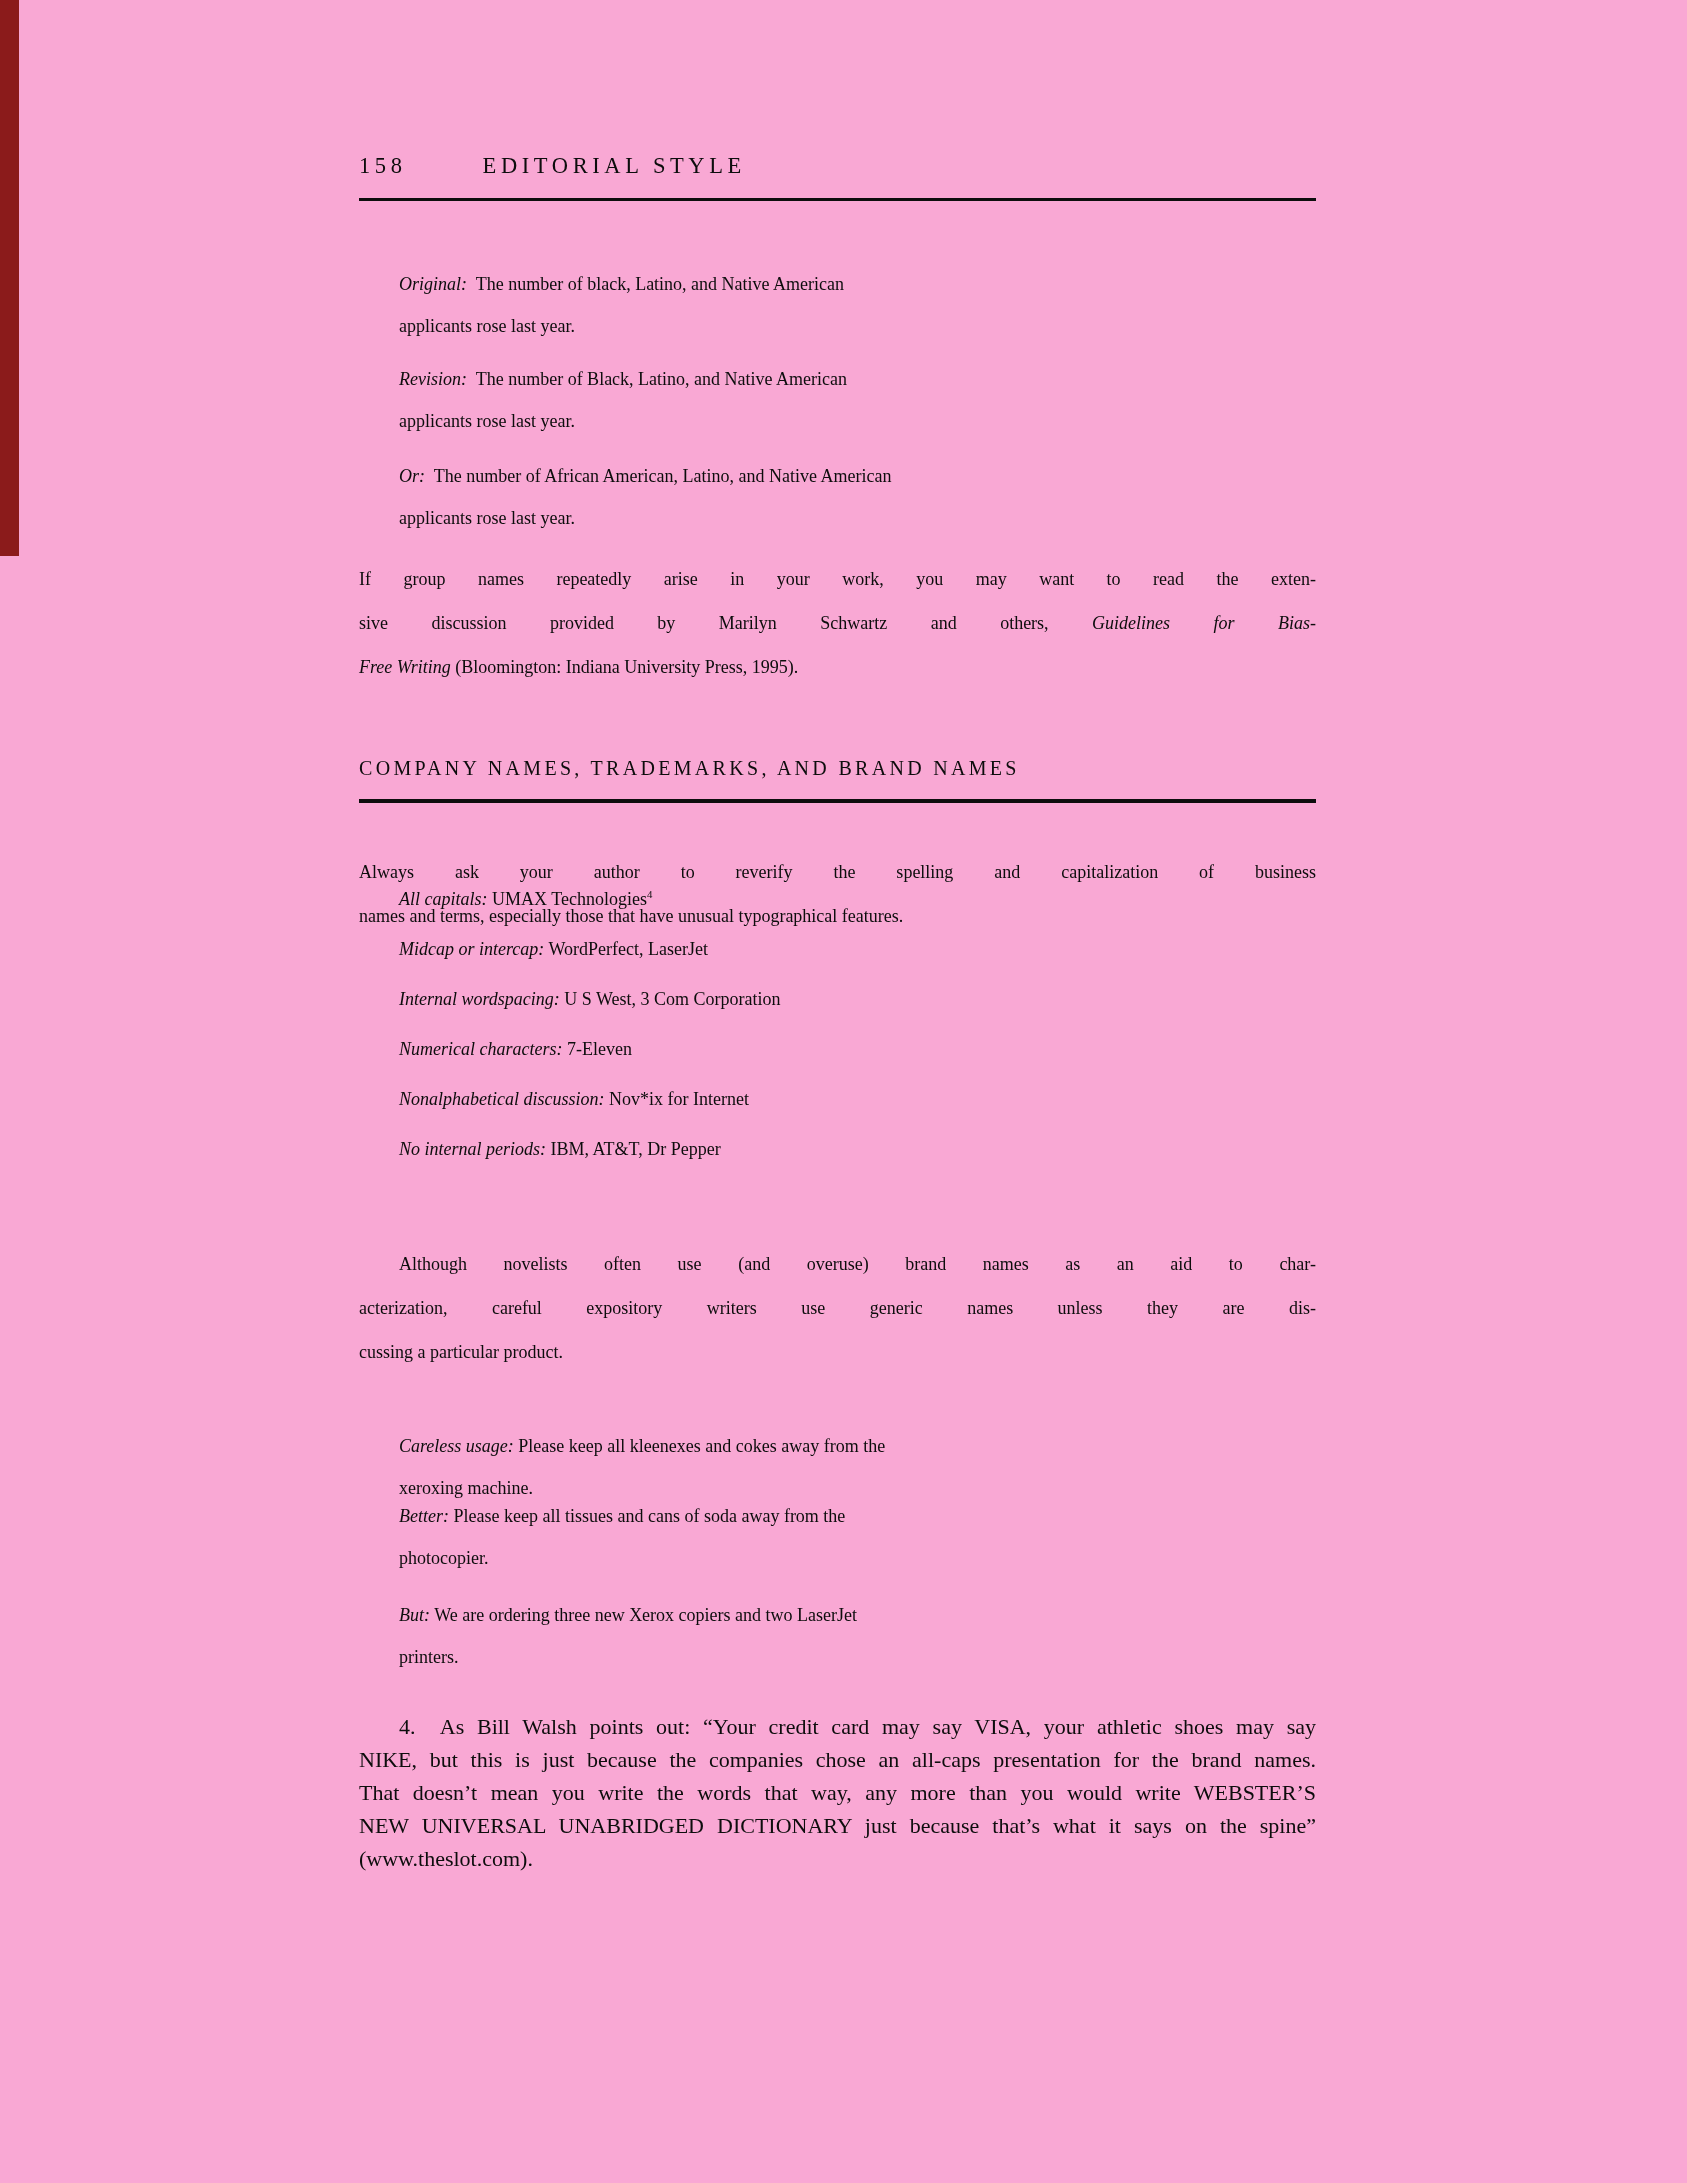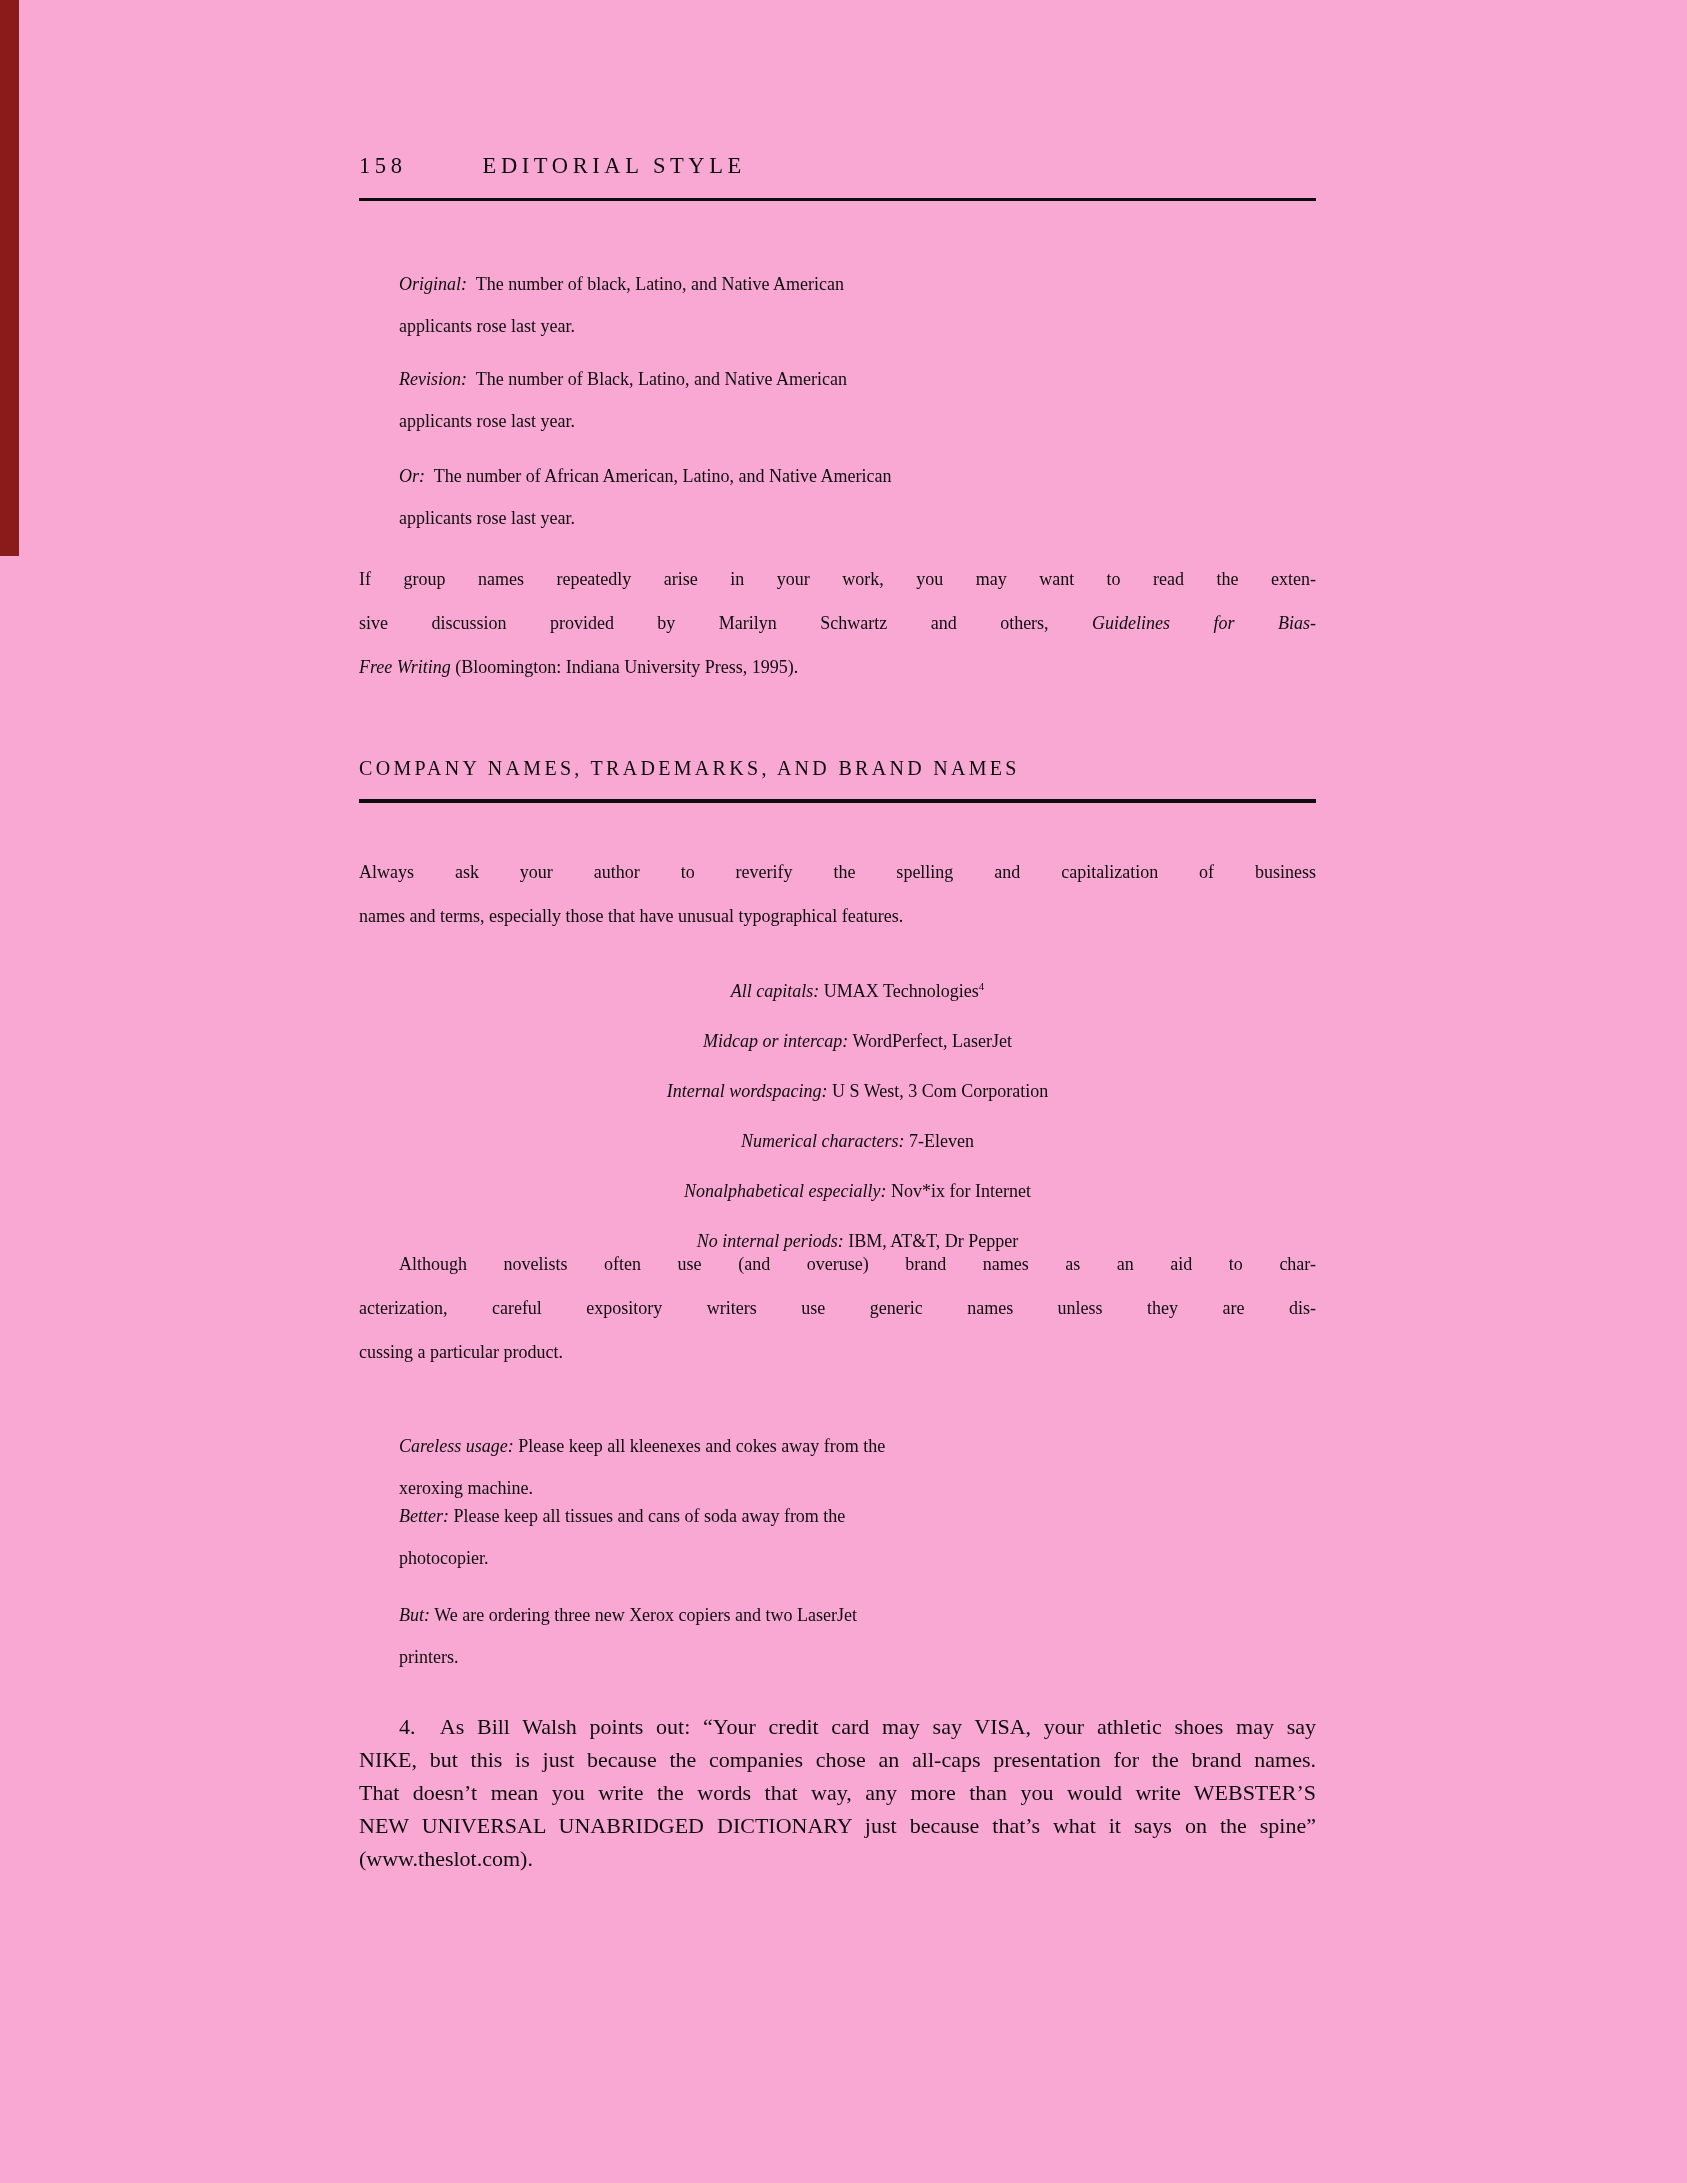--- a/index.html
+++ b/index.html
@@ -55,25 +55,24 @@
     font-size: 20px;
     line-height: 34px;
     letter-spacing: 3.3px;
     white-space: nowrap;
   }
   .heading-rule { top: 799px; height: 4px; background: #0d0d0d; }
 
   .para-always-ask { top: 850px; }
 
   .brand-list {
-    top: 966px;
+    top: 874px;
     line-height: 50px;
     padding-left: 40px;
     box-sizing: border-box;
-    text-align: center;
   }
 
   .para-although { top: 1242px; }
 
   .ex2a { top: 1396px; margin-top: 29px; }
   .ex2b { top: 1495px; }
   .ex2c { top: 1594px; }
 
   .footnote {
     top: 1710px;
@@ -129,21 +128,21 @@
       <div>
           <div class="ln"><em>Midcap or intercap:</em><span> WordPerfect, LaserJet</span></div>
         </div>
       <div>
           <div class="ln"><em>Internal wordspacing:</em><span> U S West, 3 Com Corporation</span></div>
         </div>
       <div>
           <div class="ln"><em>Numerical characters:</em><span> 7-Eleven</span></div>
         </div>
       <div>
-          <div class="ln"><em>Nonalphabetical especially:</em><span> Nov*ix for Internet</span></div>
+          <div class="ln"><em>Nonalphabetical discussion:</em><span> Nov*ix for Internet</span></div>
         </div>
       <div>
           <div class="ln"><em>No internal periods:</em><span> IBM, AT&amp;T, Dr Pepper</span></div>
         </div>
     </div>
 
     <div class="block body-text para indent-first para-although">
         <div class="ln"><span>Although novelists often use (and overuse) brand names as an aid to char-</span></div>
         <div class="ln"><span>acterization, careful expository writers use generic names unless they are dis-</span></div>
         <div class="ln"><span>cussing a particular product.</span></div>

